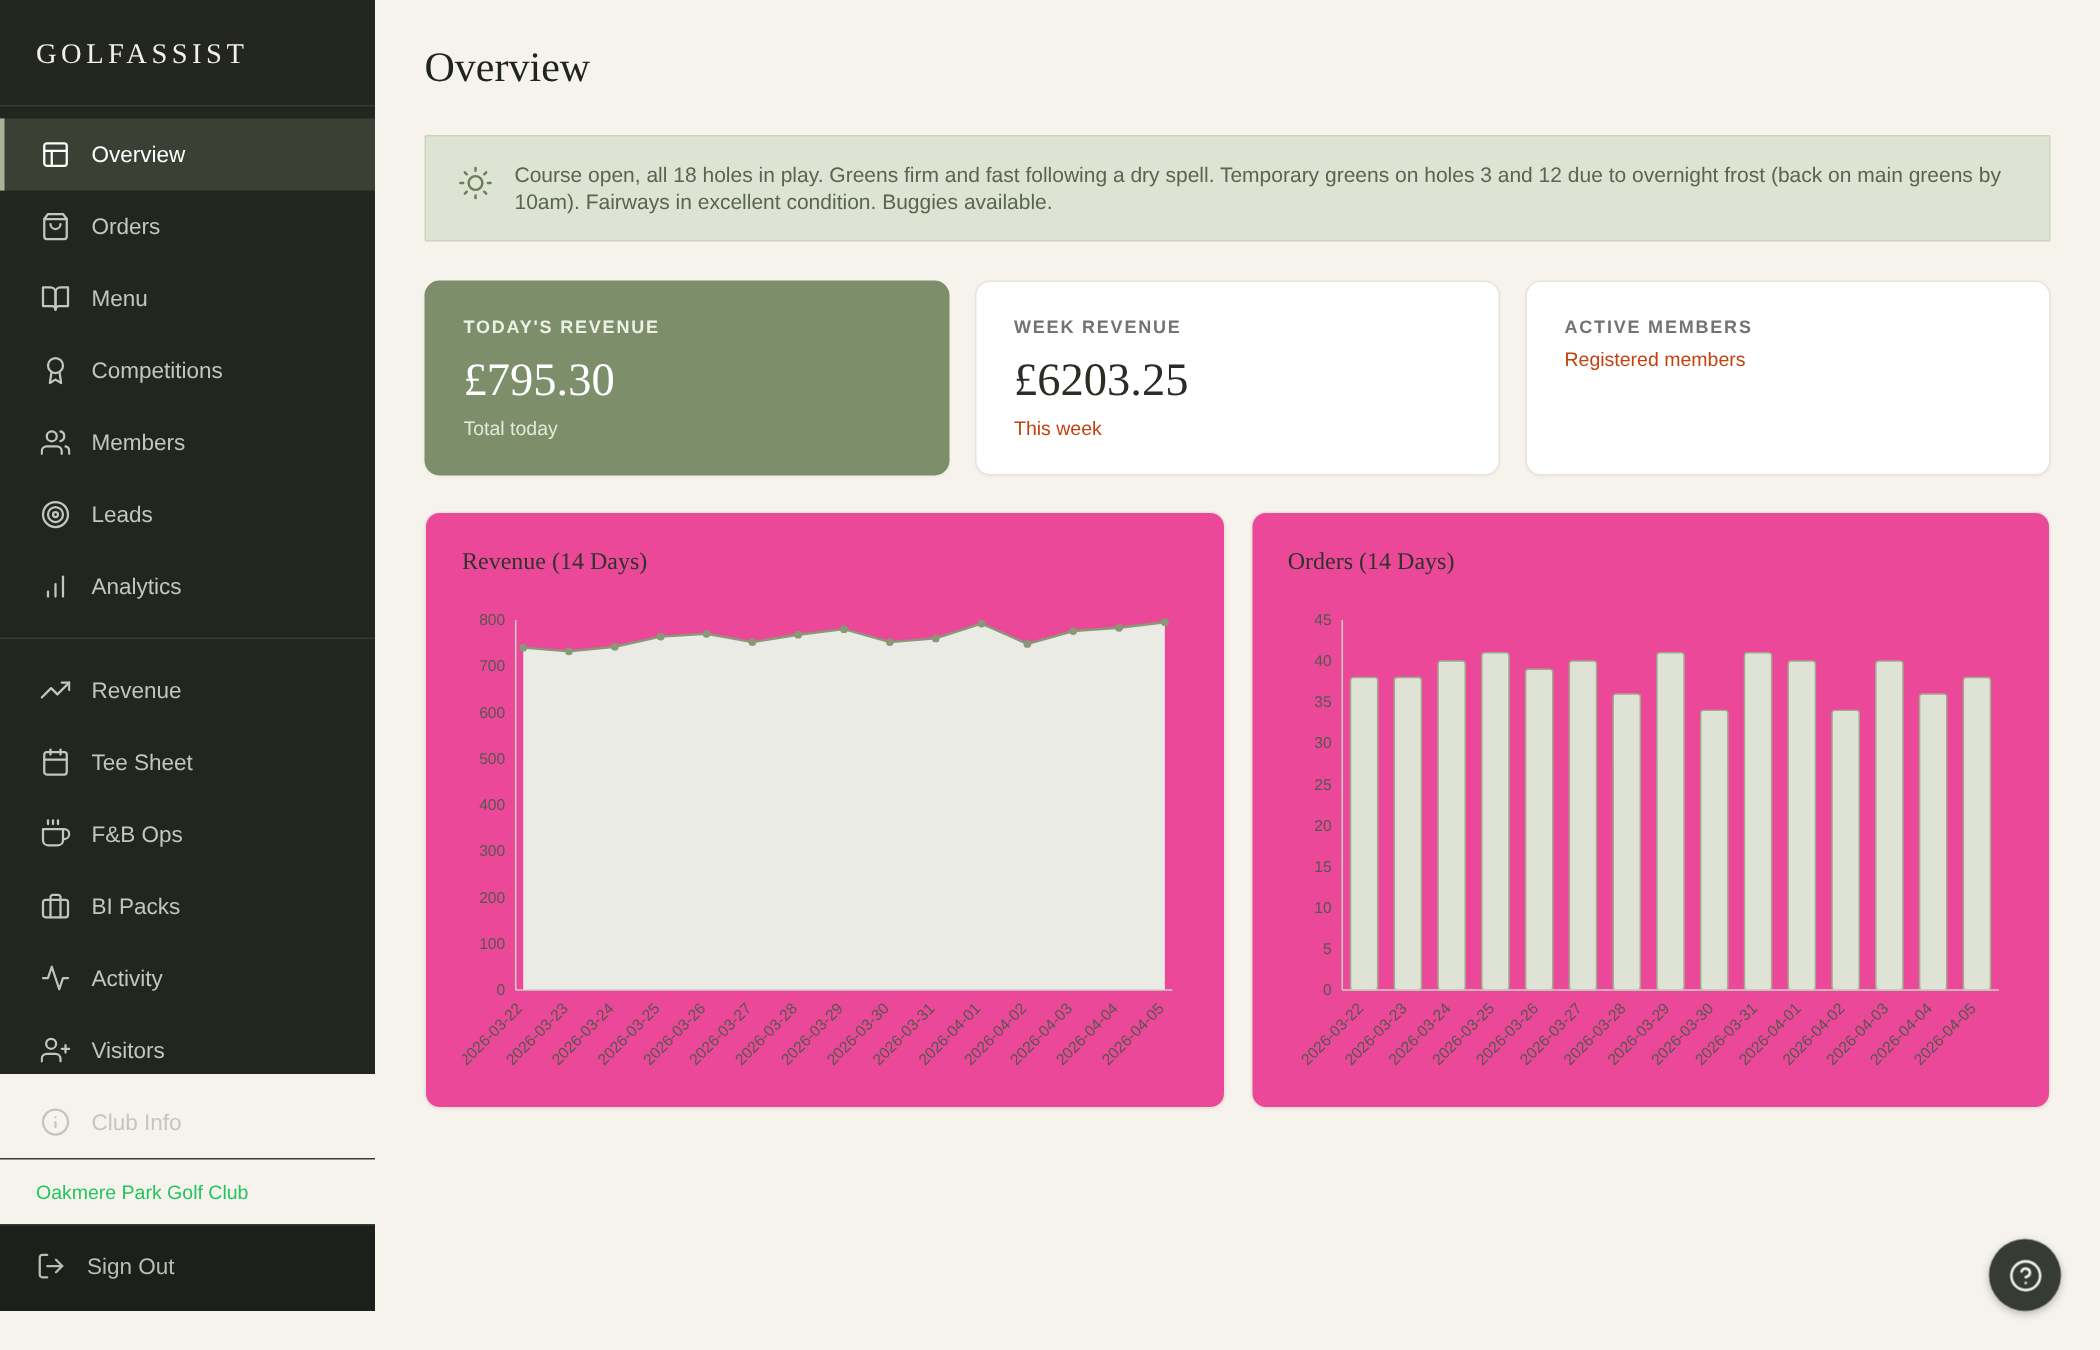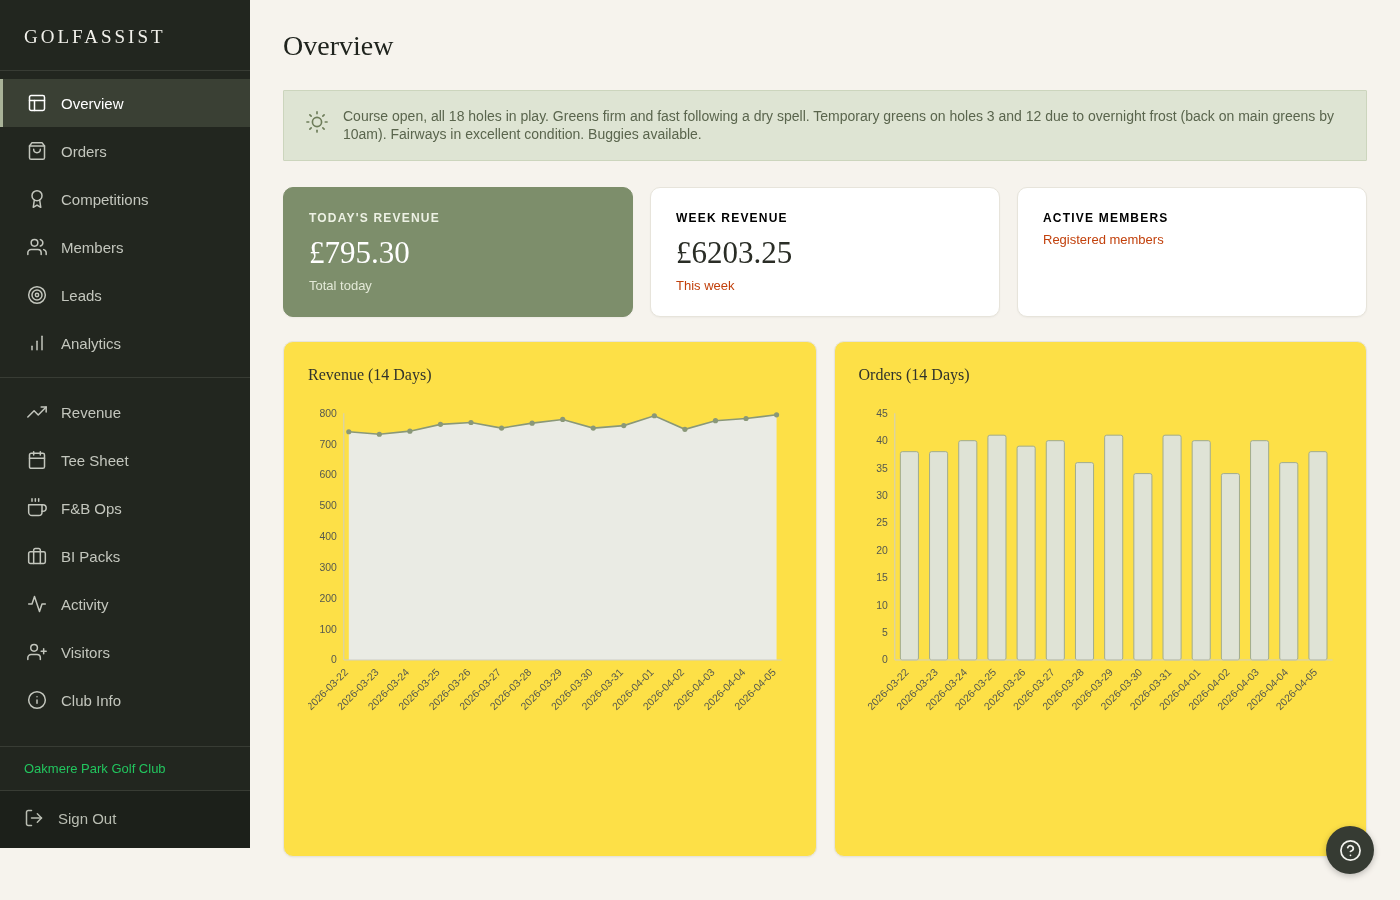--- a/index.html
+++ b/index.html
@@ -1,20 +1,20 @@
 <!DOCTYPE html>
 <html><head>
 <meta charset="utf-8">
 <style>
   * { margin:0; padding:0; box-sizing:border-box; }
   html,body { width:1400px; height:900px; overflow:hidden; }
   body { display:flex; font-family:"Liberation Sans", sans-serif; background:#f6f3ed; color:#2c2f29; }
 
   
-  .sidebar { width:250px; min-width:250px; height:848px; background:#22261f; display:flex; flex-direction:column; }
+  .sidebar { width:250px; min-width:250px; height:716px; background:#22261f; display:flex; flex-direction:column; }
   .logo { padding:26px 24px 22px 24px; border-bottom:1px solid #383c34; }
   .logo-text { font-family:"Liberation Serif", "DejaVu Serif", serif; font-size:19px; letter-spacing:3px; color:#f1f0ea; font-weight:500; }
   .nav { padding-top:8px; }
   .nav-item { display:flex; align-items:center; gap:14px; height:48px; padding:0 24px; color:#c3c6bd; font-size:15px; cursor:pointer; border-left:3px solid transparent; }
   .nav-item.active { background:#3a4034; color:#ffffff; border-left:3px solid #a9b398; }
   .nicon { width:20px; height:20px; stroke:currentColor; fill:none; stroke-width:1.8; stroke-linecap:round; stroke-linejoin:round; flex:0 0 auto; }
   .nav-divider { height:1px; background:#383c34; margin:10px 0; }
   .side-footer { margin-top:auto; }
   .club-name { border-top:1px solid #383c34; padding:14px 24px; font-size:13px; color:#22c55e; }
   .signout { display:flex; align-items:center; gap:14px; padding:17px 24px 20px 24px; border-top:1px solid #383c34; background:#1c201a; color:#b9bdb2; font-size:15px; cursor:pointer; }
@@ -24,29 +24,29 @@
   .page-title { font-family:"Liberation Serif", "DejaVu Serif", serif; font-size:28px; font-weight:500; color:#20241e; }
   .page-date { margin-top:9px; font-size:14px; color:#6c7066; }
 
   .banner { margin-top:28px; background:#dee4d3; border:1px solid #ccd5bd; border-radius:1px; padding:17px 22px; display:flex; gap:15px; align-items:flex-start; }
   .banner .bicon { width:22px; height:22px; stroke:#6e7d5a; fill:none; stroke-width:1.8; stroke-linecap:round; stroke-linejoin:round; flex:0 0 auto; margin-top:3px; }
   .banner-text { font-size:14px; line-height:1.25; color:#5a654d; max-width:1000px; }
 
   .stats-row { display:flex; gap:17px; margin-top:26px; }
   .stat-card { flex:1; background:#ffffff; border:1px solid #e7e4db; border-radius:10px; padding:23px 25px; box-shadow:0 1px 2px rgba(0,0,0,0.04); }
   .stat-card.highlight { background:#7d8e6b; border-color:#7d8e6b; }
-  .stat-label { font-size:12px; letter-spacing:1.2px; text-transform:uppercase; color:#000000; font-weight:600; }
+  .stat-label { font-size:12px; letter-spacing:1.2px; text-transform:uppercase; color:#737373; font-weight:600; }
   .stat-value { margin-top:10px; font-family:"Liberation Serif", "DejaVu Serif", serif; font-size:31px; color:#2a2d26; }
   .stat-sub { margin-top:7px; font-size:13px; color:#c2410c; }
   .stat-card.highlight .stat-label { color:#edf1e4; }
   .stat-card.highlight .stat-value { color:#ffffff; }
   .stat-card.highlight .stat-sub { color:#e3e9d7; }
 
   .charts-row { display:flex; gap:17px; margin-top:24px; }
-  .chart-card { flex:1; background:#fde047; border:1px solid #e7e4db; border-radius:10px; padding:24px 24px 10px 24px; box-shadow:0 1px 2px rgba(0,0,0,0.04); height:516px; }
+  .chart-card { flex:1; background:#ec4899; border:1px solid #e7e4db; border-radius:10px; padding:24px 24px 10px 24px; box-shadow:0 1px 2px rgba(0,0,0,0.04); height:398px; }
   .chart-title { font-family:"Liberation Serif", "DejaVu Serif", serif; font-size:16px; color:#30332c; }
   .chart-card svg { width:100%; height:345px; margin-top:6px; }
   svg text.tick { font-family:"Liberation Sans", sans-serif; font-size:10.5px; fill:#55584f; }
 
   .help-btn { position:fixed; right:26px; bottom:26px; width:48px; height:48px; border-radius:50%; background:#363b33; display:flex; align-items:center; justify-content:center; box-shadow:0 2px 6px rgba(0,0,0,0.25); cursor:pointer; }
   .help-btn svg { width:23px; height:23px; stroke:#f2f2ee; fill:none; stroke-width:1.8; stroke-linecap:round; stroke-linejoin:round; }
 </style>
 </head>
 <body>
 
@@ -64,20 +64,27 @@
         </svg>
       <span>Overview</span>
     </div>
     <div class="nav-item">
       <svg class="nicon" viewBox="0 0 24 24">
           <path d="M6 2L3 6v14a2 2 0 0 0 2 2h14a2 2 0 0 0 2-2V6l-3-4z"></path>
           <line x1="3" y1="6" x2="21" y2="6"></line>
           <path d="M16 10a4 4 0 0 1-8 0"></path>
         </svg>
       <span>Orders</span>
+    </div>
+    <div class="nav-item">
+      <svg class="nicon" viewBox="0 0 24 24">
+          <path d="M2 3h6a4 4 0 0 1 4 4v14a3 3 0 0 0-3-3H2z"></path>
+          <path d="M22 3h-6a4 4 0 0 0-4 4v14a3 3 0 0 1 3-3h7z"></path>
+        </svg>
+      <span>Menu</span>
     </div>
     <div class="nav-item">
       <svg class="nicon" viewBox="0 0 24 24">
           <circle cx="12" cy="8" r="6"></circle>
           <path d="M8.8 13.2 7.5 22l4.5-2.7L16.5 22l-1.3-8.8"></path>
         </svg>
       <span>Competitions</span>
     </div>
     <div class="nav-item">
       <svg class="nicon" viewBox="0 0 24 24">

